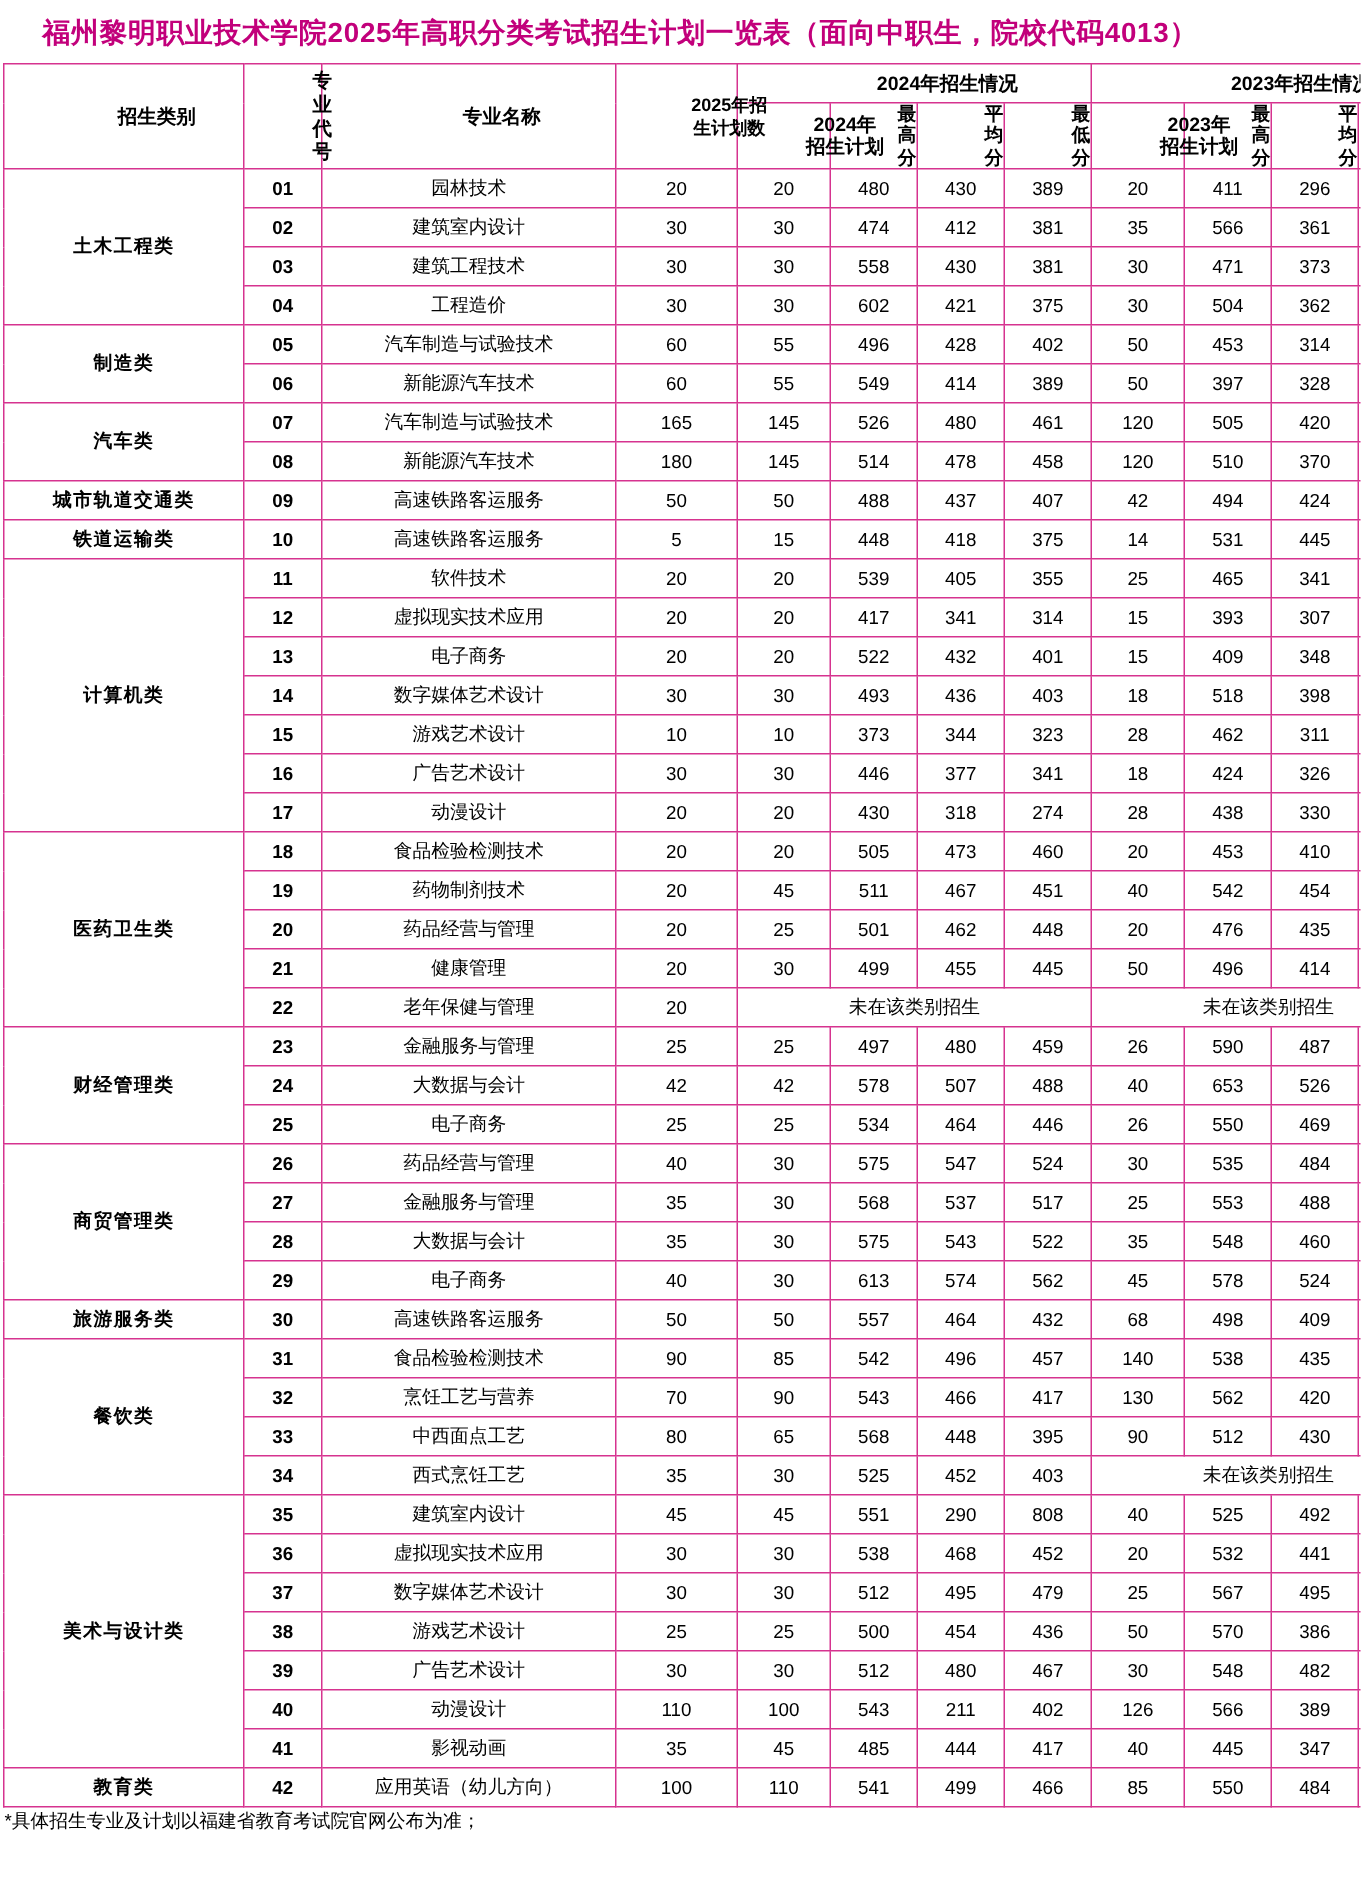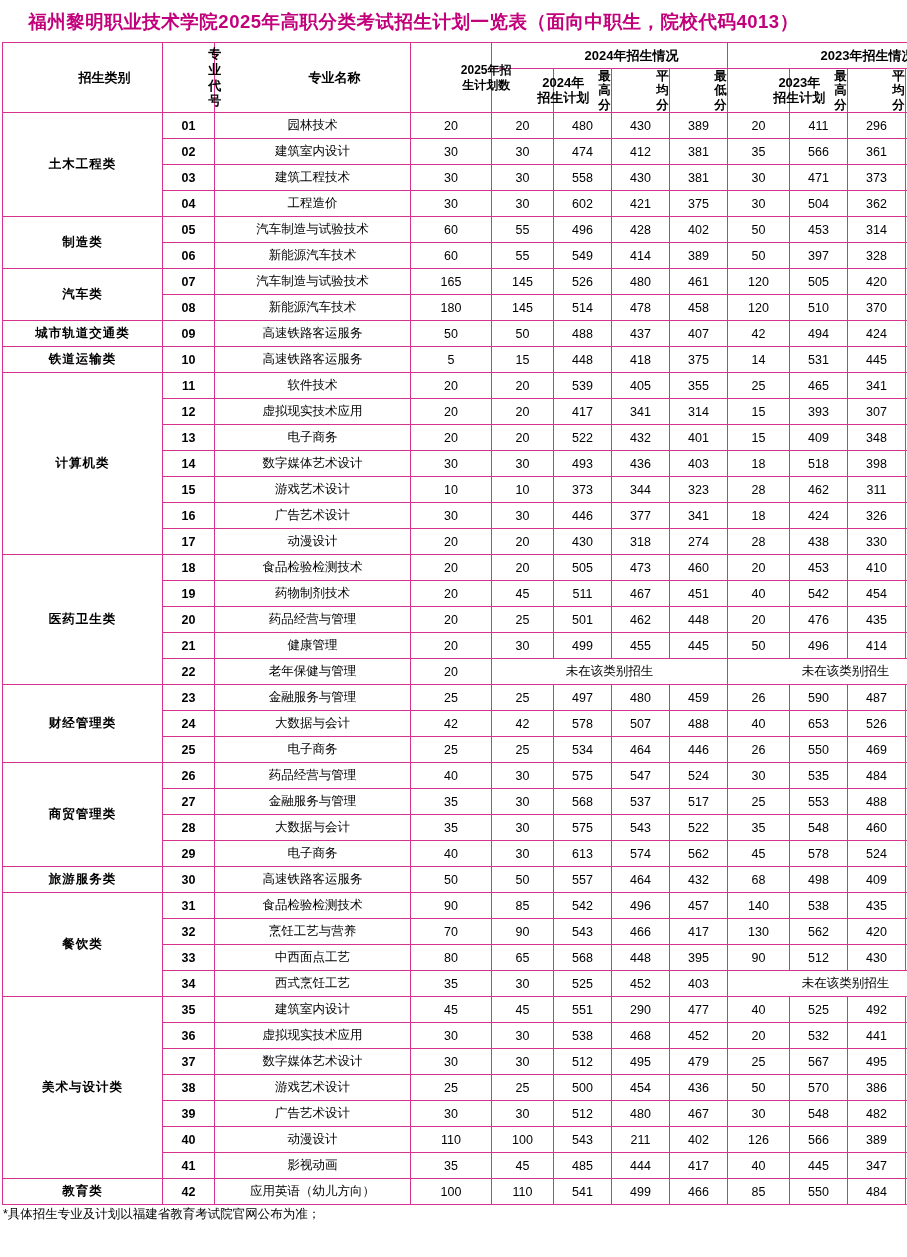--- a/index.html
+++ b/index.html
@@ -558,21 +558,21 @@
           <td class="span-note" colspan="4">未在该类别招生</td>
         </tr>
         <tr>
           <td class="cat" rowspan="7">美术与设计类</td>
           <td class="code">35</td>
           <td class="major">建筑室内设计</td>
           <td class="num">45</td>
           <td class="num">45</td>
           <td class="num">551</td>
           <td class="num">290</td>
-          <td class="num">477</td>
+          <td class="num">808</td>
           <td class="num">40</td>
           <td class="num">525</td>
           <td class="num">492</td>
           <td class="num">474</td>
         </tr>
         <tr>
           <td class="code">36</td>
           <td class="major">虚拟现实技术应用</td>
           <td class="num">30</td>
           <td class="num">30</td>

